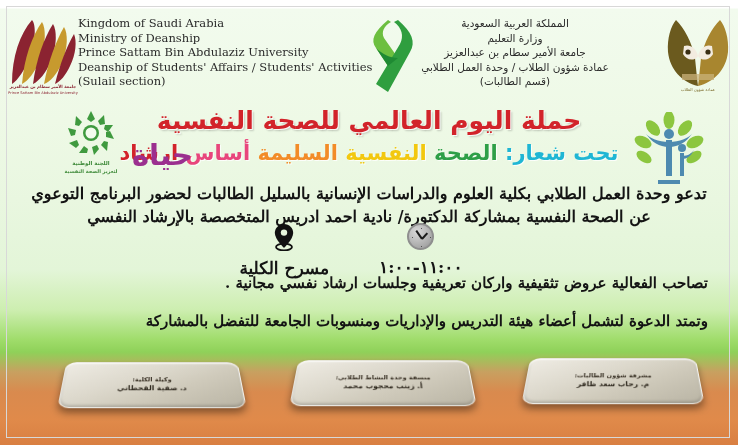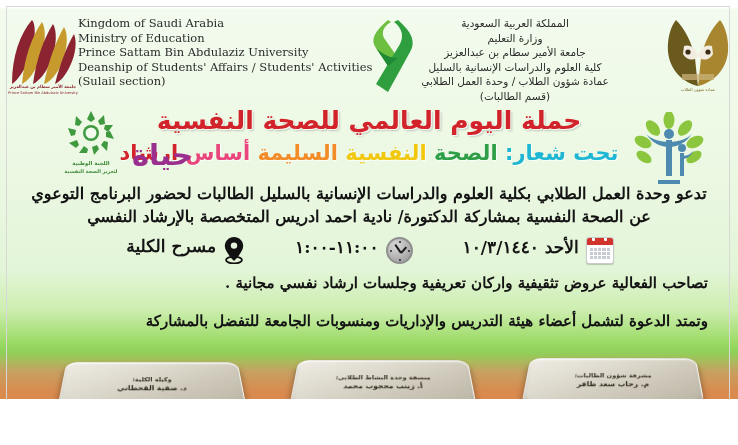--- a/index.html
+++ b/index.html
@@ -2,21 +2,21 @@
 <html lang="ar"><head>
 <meta charset="utf-8">
 <style>
   html,body{margin:0;padding:0;}
   body{
     width:738px;height:445px;overflow:hidden;
     background:#ffffff;
     font-family:"DejaVu Sans","Liberation Sans",sans-serif;
   }
   #poster{
-    position:relative;width:738px;height:399px;overflow:hidden;
+    position:relative;width:738px;height:445px;overflow:hidden;
     background:
       linear-gradient(to bottom,
         #ffffff 0px, #ffffff 8px,
         #f2fbee 9px, #eef9e6 120px,
         #e9f7e0 200px, #e3f5d8 270px,
         #cdeeb0 310px, #9fdc6a 340px,
         #8fd159 352px,
         #c8a060 372px,
         #d98a4e 392px,
         #e08a4a 420px,
@@ -96,21 +96,21 @@
     direction:rtl;text-align:center;
     font-family:"DejaVu Serif","Liberation Serif",serif;
     font-size:16px;line-height:23px;color:#141414;font-weight:bold;
   }
   
   #info-row{
     position:absolute;left:20px;top:232px;width:700px;height:36px;
     direction:rtl;
     display:flex;align-items:center;justify-content:center;gap:12px;
   }
-  .info-item{display:flex;align-items:flex-start;gap:7px;}
+  .info-item{display:flex;align-items:center;gap:7px;flex-direction:column;}
   .info-text{
     font-family:"DejaVu Serif","Liberation Serif",serif;
     font-size:17px;font-weight:bold;color:#141414;direction:rtl;white-space:nowrap;
   }
   .gap{width:26px;}
   
   .cal{position:relative;width:26px;height:25px;border-radius:3px;background:#fff;
        border:1px solid #c9c9c9;box-shadow:0 1px 1px rgba(0,0,0,.2);overflow:hidden;}
   .cal .top{position:absolute;left:0;top:0;width:100%;height:7px;background:#d0352b;}
   .cal .ring{position:absolute;top:-2px;width:3px;height:5px;background:#fff;border-radius:1px;}
@@ -190,31 +190,30 @@
   <div id="ribbon">
     <svg width="70" height="86" viewBox="0 0 70 86" aria-hidden="true">
       <path d="M30 6 C16 18 12 26 18 34 L30 52 L40 44 L26 24 C23 18 26 12 33 8 Z" fill="#6cbf3f"></path>
       <path d="M40 6 C54 18 58 28 52 38 L30 78 L18 70 L42 30 C46 22 44 14 36 8 Z" fill="#2f9e3f"></path>
       <path d="M18 34 C24 40 32 44 40 44 L30 52 Z" fill="#1f8a33"></path>
     </svg>
   </div>
 
   <div class="hdr-en">
     <div>Kingdom of Saudi Arabia</div>
-    <div>Ministry of Education</div>
+    <div>Ministry of Deanship</div>
     <div>Prince Sattam Bin Abdulaziz University</div>
     <div>Deanship of Students' Affairs / Students' Activities</div>
     <div> (Sulail section)</div>
   </div>
 
   <div class="hdr-ar">
     <div>المملكة العربية السعودية</div>
     <div>وزارة التعليم</div>
     <div>جامعة الأمير سطام بن عبدالعزيز</div>
-    <div>كلية العلوم والدراسات الإنسانية بالسليل</div>
     <div>عمادة شؤون الطلاب / وحدة العمل الطلابي</div>
     <div>(قسم الطالبات)</div>
   </div>
 
   <div id="title-main">حملة اليوم العالمي للصحة النفسية</div>
 
   <div id="slogan">
     <span style="color: rgb(31, 182, 212);">تحت شعار:</span>
     <span style="color: rgb(46, 159, 71);">الصحة</span>
     <span style="color: rgb(242, 200, 15);">النفسية</span>
@@ -267,45 +266,20 @@
         <path d="M52 41 h4 v23 h-4 z"></path>
         <path d="M54 44 C60 44 64 41 66 38 C63 44 59 47 54 47 Z"></path>
       </g>
     </svg>
   </div>
 
   <div id="body-par">تدعو وحدة العمل الطلابي بكلية العلوم والدراسات الإنسانية بالسليل الطالبات لحضور البرنامج التوعوي عن الصحة النفسية بمشاركة الدكتورة/ نادية احمد ادريس المتخصصة بالإرشاد النفسي</div>
 
   <div id="info-row">
 
-    <div class="info-item">
-      <span class="cal">
-        <span class="top"></span>
-        <span class="ring" style="left:5px"></span>
-        <span class="ring" style="left:17px"></span>
-        <span class="grid">
-            <i></i>
-            <i></i>
-            <i></i>
-            <i></i>
-            <i></i>
-            <i></i>
-            <i></i>
-            <i></i>
-            <i></i>
-            <i></i>
-            <i></i>
-            <i></i>
-            <i></i>
-            <i></i>
-            <i></i>
-          </span>
-      </span>
-      <span class="info-text">الأحد ١٠/٣/١٤٤٠</span>
-    </div>
 
     <span class="gap"></span>
 
     <div class="info-item">
       <span class="clock">
         <span class="hh"></span>
           <span class="mm"></span>
         <span class="d" style="left:11.5px;top:2.5px"></span>
         <span class="d" style="left:20.5px;top:11.5px"></span>
         <span class="d" style="left:11.5px;top:20.5px"></span>

